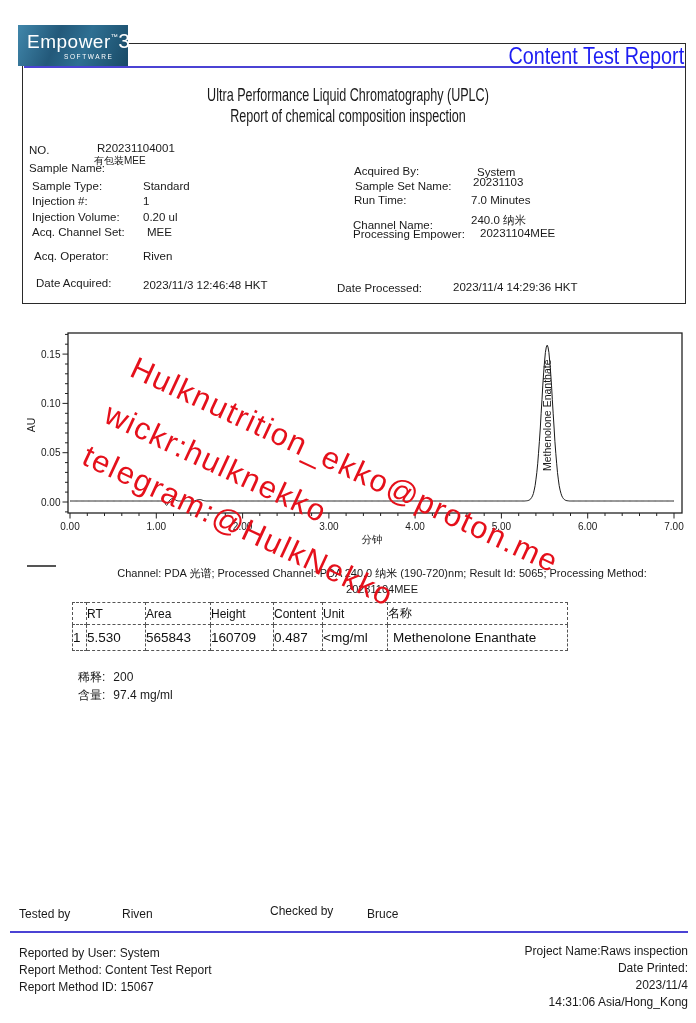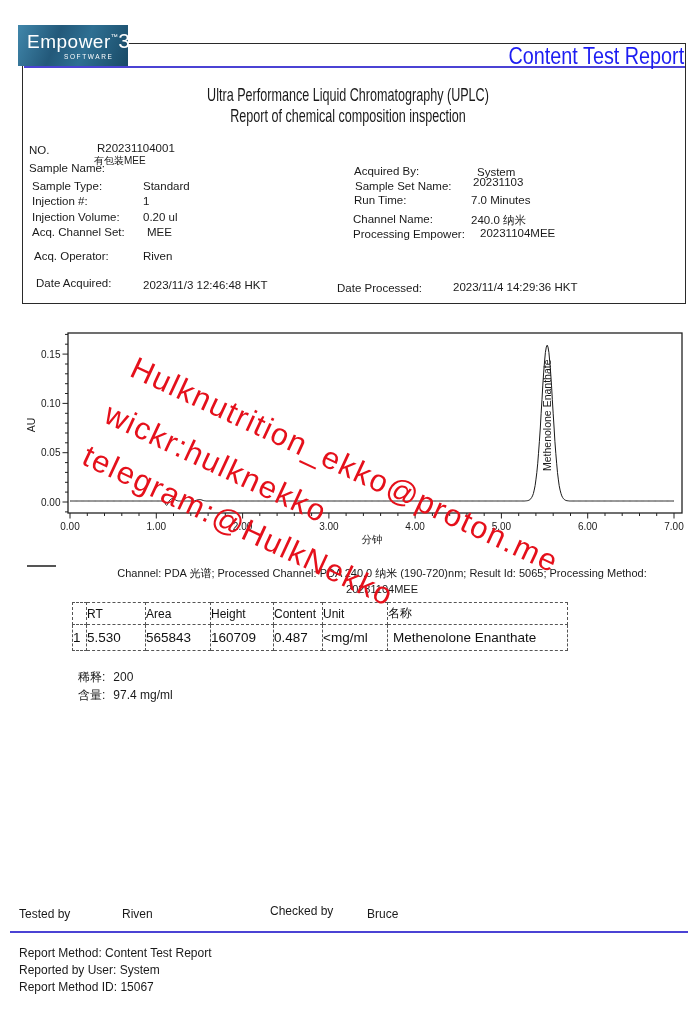--- a/index.html
+++ b/index.html
@@ -32,21 +32,21 @@
   .l1{left:29px;top:162px}.v1{left:94px;top:154px;font-size:10px}
   .l2{left:32px;top:180px}.v2{left:143px;top:180px}
   .l3{left:32px;top:195px}.v3{left:143px;top:195px}
   .l4{left:32px;top:211px}.v4{left:143px;top:211px}
   .l5{left:32px;top:226px}.v5{left:147px;top:226px}
   .l6{left:34px;top:250px}.v6{left:143px;top:250px}
   .l7{left:36px;top:277px}.v7{left:143px;top:279px}
   .r0{left:354px;top:165px}.rv0{left:477px;top:166px}
   .r1{left:355px;top:180px}.rv1{left:473px;top:176px}
   .r2{left:354px;top:194px}.rv2{left:471px;top:194px}
-  .r3{left:353px;top:213px}.rv3{left:471px;top:213px}
+  .r3{left:353px;top:219px}.rv3{left:471px;top:213px}
   .r4{left:353px;top:228px}.rv4{left:480px;top:227px}
   .r5{left:337px;top:282px}.rv5{left:453px;top:281px}
 
   
   .chromo{left:20px;top:330px;}
   svg{font-family:"Liberation Sans",sans-serif;}
   svg text{fill:#1a1a1a;}
   .legend-dash{left:27px;top:565px;width:29px;height:2px;background:#555;}
   .caption{left:73px;top:566px;width:618px;font-size:11px;line-height:15.5px;text-align:center;}
 
@@ -243,22 +243,28 @@
     <div><span>含量:</span><span class="val">97.4 mg/ml</span></div>
   </div>
 
   <span class="abs sig s0">Tested by</span>
   <span class="abs sig s1">Riven</span>
   <span class="abs sig s2">Checked by</span>
   <span class="abs sig s3">Bruce</span>
   <div class="abs blue-rule2" style="background: rgb(75, 67, 212);"></div>
 
   <div class="abs foot-left">
+    <div>Reported by User:  System</div>
     <div>Report Method:  Content Test Report</div>
-    <div>Reported by User:  System</div>
     <div>Report Method ID: 15067</div>
+  </div>
+  <div class="abs foot-right">
+    <div>Project Name:Raws inspection</div>
+    <div>Date Printed:</div>
+    <div>2023/11/4</div>
+    <div>14:31:06 Asia/Hong_Kong</div>
   </div>
 
   <div class="abs wm wm1" style="color: rgb(229, 16, 27);">Hulknutrition_ekko@proton.me</div>
   <div class="abs wm wm2" style="color: rgb(229, 16, 27);">wickr:hulknekko</div>
   <div class="abs wm wm3" style="color: rgb(229, 16, 27);">telegram:@HulkNekko</div>
 
 </div>
 
 </body></html>

